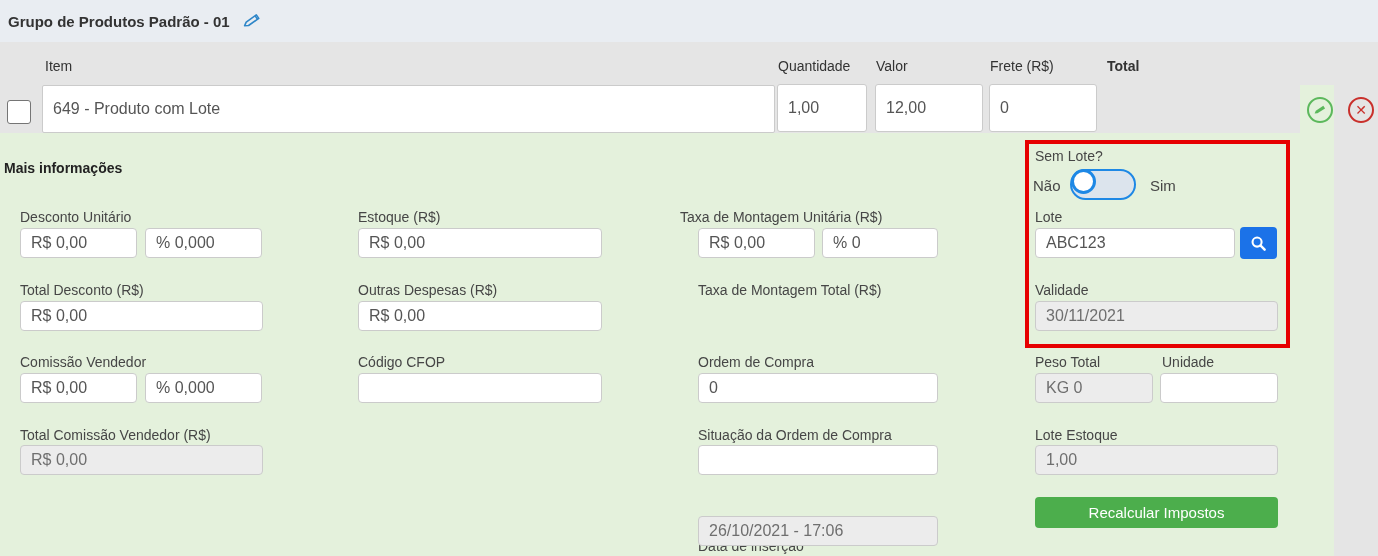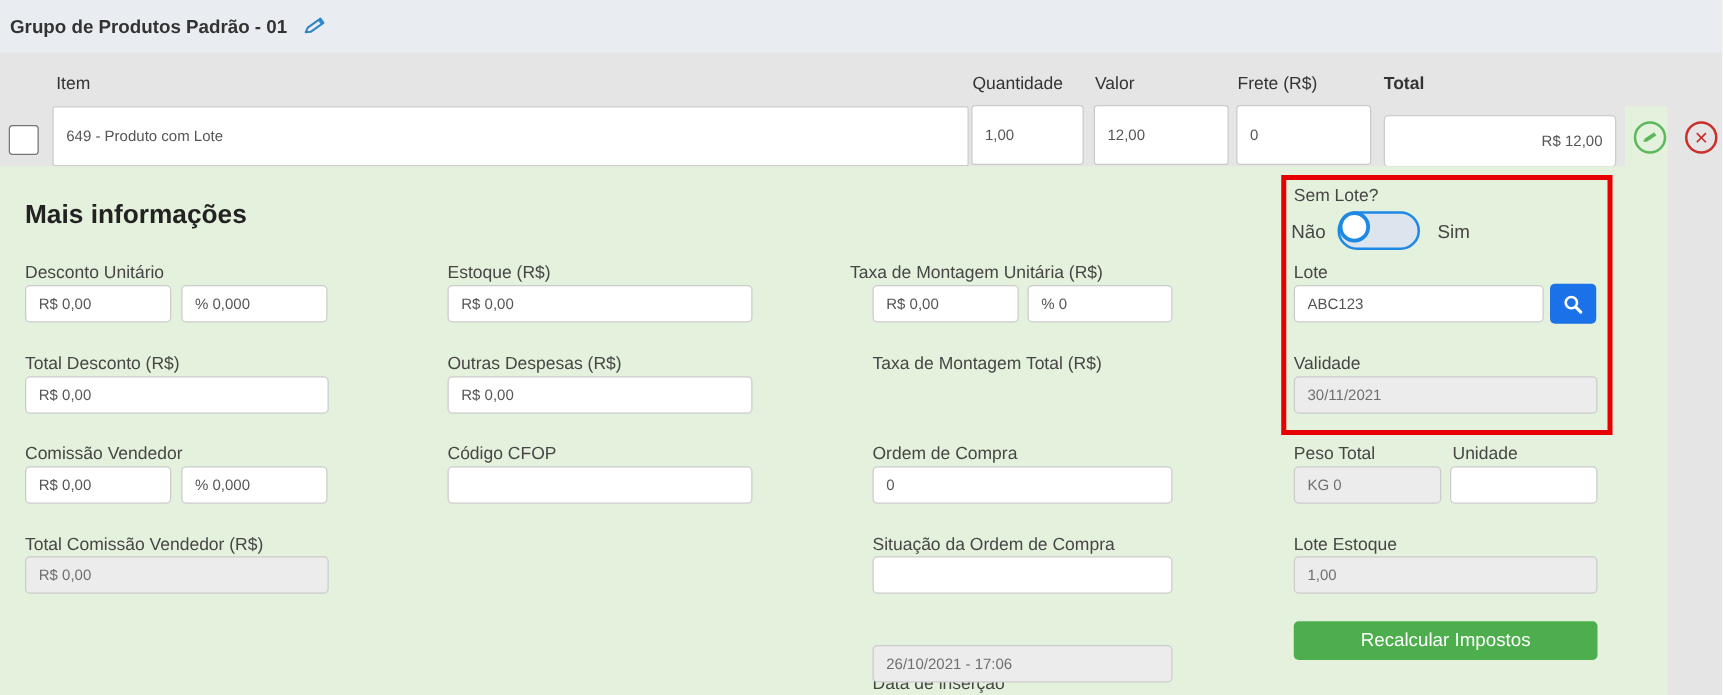--- a/index.html
+++ b/index.html
@@ -11,34 +11,34 @@
   .header-band { position:absolute; left:0; top:0; width:1378px; height:42px; background:#e9edf2; display:flex; align-items:center; }
   .page-title { font-size:15px; font-weight:bold; color:#333; margin-left:8px; }
   .title-edit { margin-left:12px; cursor:pointer; display:inline-flex; }
 
   
   .col-lbl { position:absolute; font-size:14px; color:#333; top:58px; }
   .col-lbl.bold { font-weight:bold; }
 
   
   .inp { position:absolute; border:1px solid #cbcbcb; border-radius:4px; background:#fff;
-         font-family:"Liberation Sans","DejaVu Sans",sans-serif; font-size:12px; color:#555;
+         font-family:"Liberation Sans","DejaVu Sans",sans-serif; font-size:16px; color:#555;
          padding:0 10px; height:30px; outline:none; }
   .inp:disabled { background:#ececec; color:#6f6f6f; }
   .row-inp { height:48px; border-radius:3px; }
   .ta-r { text-align:right; }
 
   .checkbox { position:absolute; left:7px; top:100px; width:24px; height:24px; background:#fff;
               border:1px solid #757575; border-radius:3px; cursor:pointer; }
 
   
   .green-panel { position:absolute; left:0; top:133px; width:1334px; height:423px; background:#e4f1dc; }
   .green-cell  { position:absolute; left:1300px; top:85px; width:34px; height:49px; background:#e4f1dc; }
 
-  .section-heading { position:absolute; left:20px; top:160px; font-size:21px; font-weight:bold; color:#222; }
+  .section-heading { position:absolute; left:4px; top:160px; font-size:14px; font-weight:bold; color:#222; }
 
   .lbl { position:absolute; font-size:14px; color:#464646; white-space:nowrap; }
 
   
   .circle-btn { position:absolute; width:26px; height:26px; border-radius:50%; background:transparent;
                 display:flex; align-items:center; justify-content:center; cursor:pointer; }
   .edit-circle { border:2px solid #5cb85c; }
   .del-circle  { border:2px solid #c9302c; color:#c9302c; font-size:14px; font-weight:bold; line-height:1; }
 
   
@@ -80,21 +80,20 @@
   <span class="col-lbl" style="left:990px;">Frete (R$)</span>
   <span class="col-lbl bold" style="left:1107px;">Total</span>
 
   <div class="checkbox"></div>
   <div class="green-cell"></div>
 
   <input class="inp row-inp" style="left: 42px; top: 85px; width: 733px; border-radius: 2px;" value="649 - Produto com Lote">
   <input class="inp row-inp" style="left: 777px; top: 84px; width: 90px;" value="1,00">
   <input class="inp row-inp" style="left: 875px; top: 84px; width: 108px;" value="12,00">
   <input class="inp row-inp" style="left: 989px; top: 84px; width: 108px;" value="0">
-  <input class="inp ta-r" style="left: 1107px; top: 92px; width: 186px; height: 42px;" value="R$ 12,00">
 
   <div class="circle-btn edit-circle" style="left:1307px; top:97px;">
     <span style="display:inline-flex;">
       <svg width="14" height="14" viewBox="0 0 14 14">
         <g transform="rotate(12 7 7)">
           <path d="M9.4 2.2 l2.2 2.2 L5.2 10.8 l-2.8.7.7-2.8 z" fill="#5cb85c"></path>
         </g>
       </svg>
     </span>
   </div>

